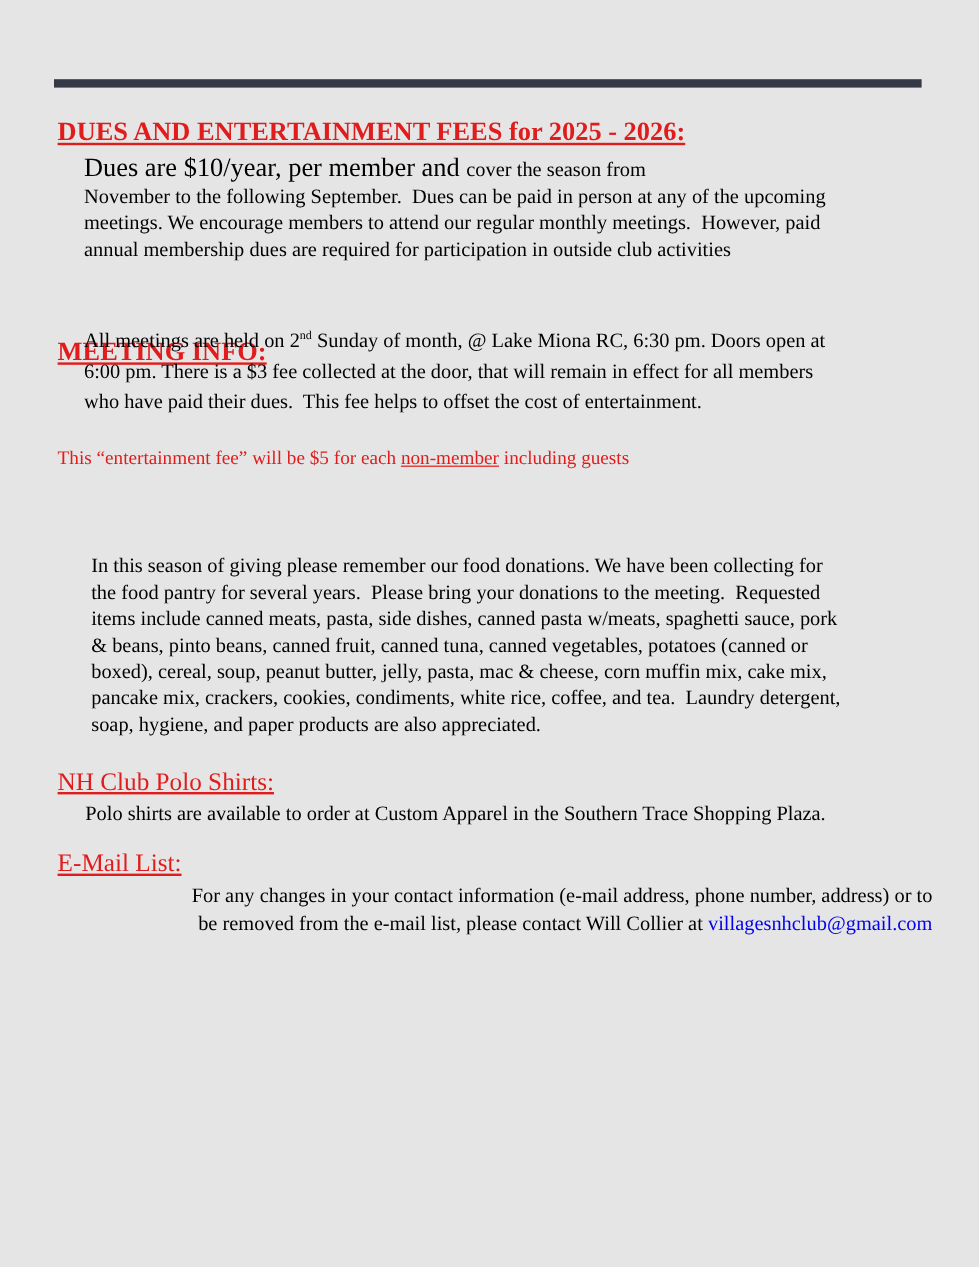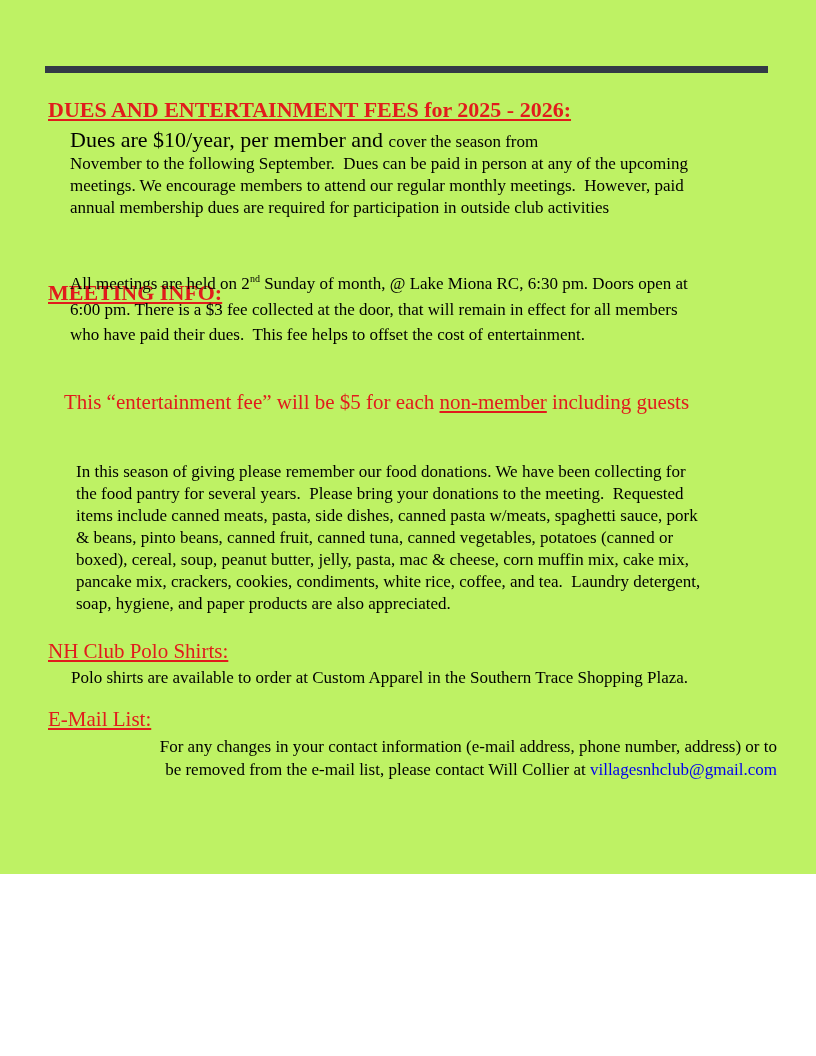--- a/index.html
+++ b/index.html
@@ -3,22 +3,22 @@
 <meta charset="utf-8">
 <style>
   html, body {
     margin: 0;
     padding: 0;
     background: #ffffff;
   }
   .page {
     position: relative;
     width: 816px;
-    height: 874px;
-    background: #bef264;
+    height: 1056px;
+    background: #e5e5e5;
     font-family: "Liberation Serif", "DejaVu Serif", serif;
     color: #000000;
     overflow: hidden;
   }
   .abs { position: absolute; }
   .top-rule {
     left: 45px;
     top: 66px;
     width: 723px;
     height: 7px;
@@ -51,22 +51,22 @@
     color: #000000;
     white-space: pre-wrap;
   }
   .dues-body { left: 70px; top: 129px; width: 706px; }
   .dues-lead { font-size: 22px; }
   .meeting-body { left: 70px; top: 271px; width: 700px; line-height: 25.5px; }
   .sup { font-size: 10px; vertical-align: super; line-height: 0; }
   .fee-note {
     left: 48px;
     top: 374px;
-    margin: 16px;
-    font-size: 21px;
+    margin: 0;
+    font-size: 16px;
     color: #e11c1c;
     white-space: pre-wrap;
   }
   .fee-underline { text-decoration: underline; }
   .pantry-body { left: 76px; top: 461px; width: 696px; }
   .polo-body { left: 71px; top: 667px; width: 700px; }
   .email-body { left: 71px; top: 736px; width: 706px; line-height: 22.5px; text-align: right; }
   .email-link {
     color: #0000ee;
     cursor: pointer;

